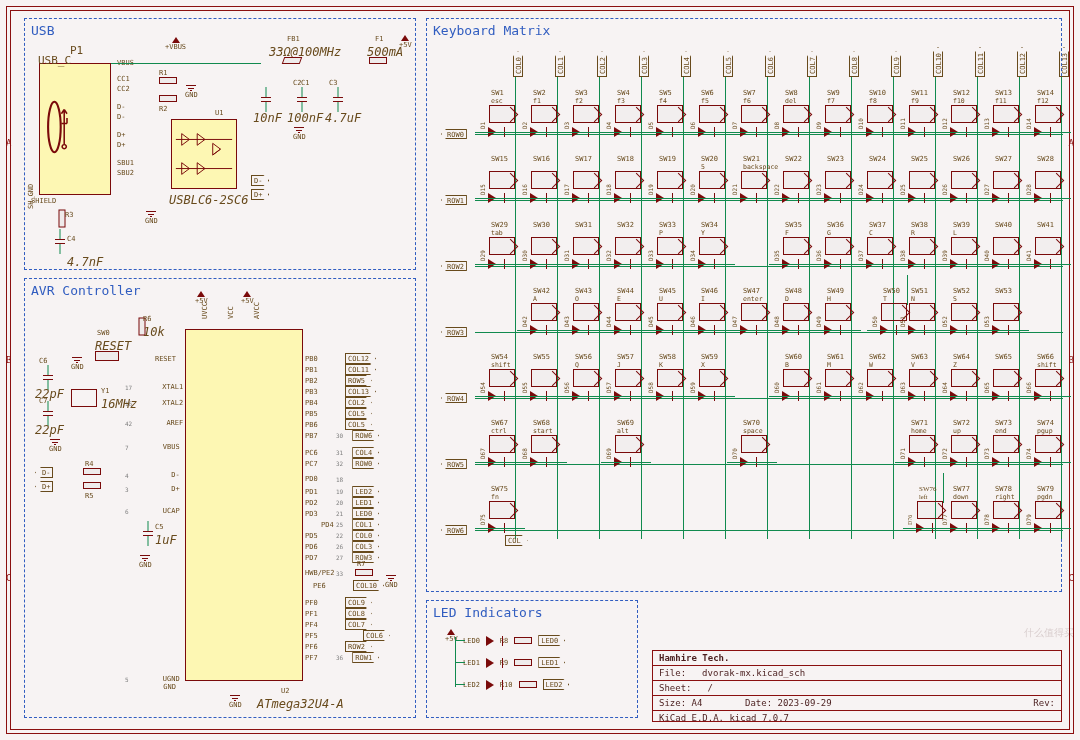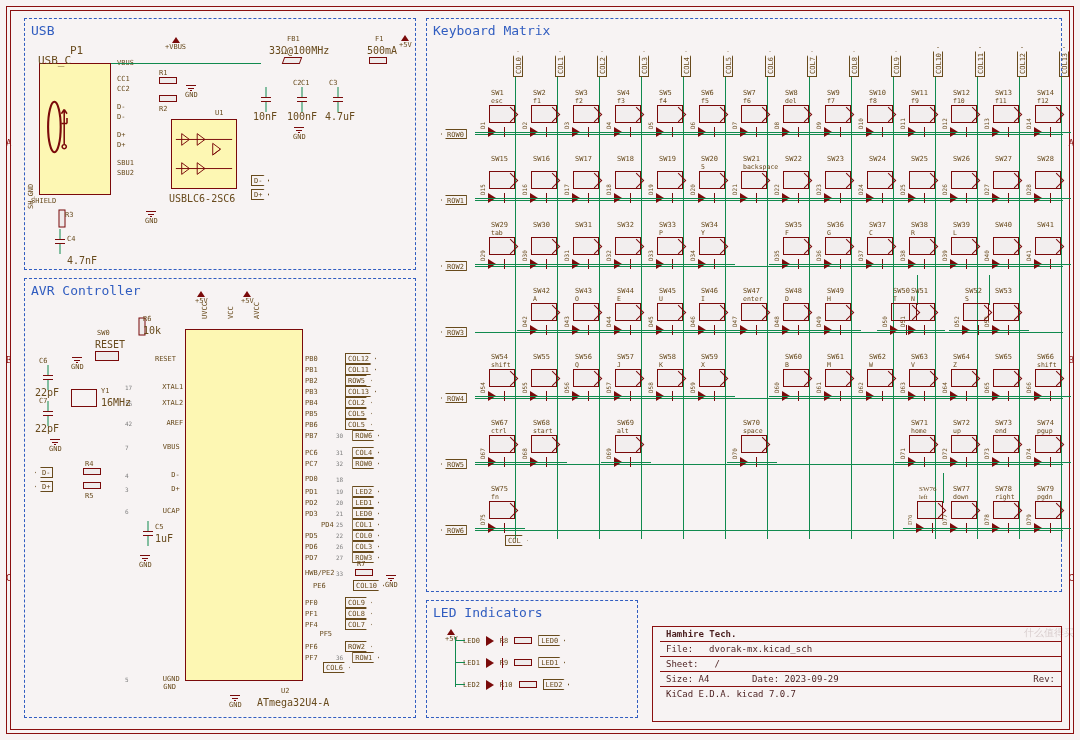--- a/index.html
+++ b/index.html
@@ -71,21 +71,21 @@
     background:transparent; padding:0 6px 0 2px; height:11px; line-height:11px;
     border:1px solid var(--label-brown);
     clip-path: polygon(0 0, calc(100% - 6px) 0, 100% 50%, calc(100% - 6px) 100%, 0 100%);
   }
   .netlabel.left {
     clip-path: polygon(6px 0, 100% 0, 100% 100%, 6px 100%, 0 50%);
     padding:0 2px 0 6px;
   }
 
   .refdes { position:absolute; font-size:7px; color:var(--label-brown); }
-  .val    { position:absolute; font-size:10px; color:var(--label-brown); }
+  .val    { position:absolute; font-size:12px; color:var(--label-brown);font-style:italic; }
 
   
   .cap { position:absolute; width:10px; height:14px; }
   .cap::before,.cap::after{content:"";position:absolute;left:0;right:0;height:1px;background:var(--ic-outline);}
   .cap::before{top:4px;} .cap::after{top:8px;}
   .cap .lead{position:absolute;left:50%;width:1px;background:var(--wire-green);transform:translateX(-50%);}
   .cap .lead.t{top:-6px;height:10px;} .cap .lead.b{top:9px;height:10px;}
 
   .res { position:absolute; width:18px; height:7px; border:1px solid var(--ic-outline); background:rgba(0,0,0,0.03);}
 
@@ -114,22 +114,22 @@
     position:absolute; top:38px; left:3px; width:0;height:0;
     border-top:5px solid transparent;border-bottom:5px solid transparent;border-left:8px solid var(--ic-outline);
   }
   .sw-diode::after{content:"";position:absolute;left:8px;top:-5px;width:1px;height:10px;background:var(--ic-outline);}
   .sw-dref{position:absolute;top:40px;left:-6px;font-size:6px;color:var(--label-brown);transform:rotate(-90deg);transform-origin:left top;}
   .sw-wire-v{position:absolute;left:30px;top:-12px;width:1px;height:30px;background:var(--wire-green);}
   .sw-wire-h{position:absolute;left:-10px;top:43px;height:1px;width:50px;background:var(--wire-green);}
 
   
   .title-block {
-    position:absolute; right:0; bottom:0; width:410px; height:96px;
-    border:1.2px solid var(--border-red); font-size:9px; color:var(--page-text);padding-left:7px;
+    position:absolute; right:0; bottom:0; width:410px; height:72px;
+    border:1.2px solid var(--border-red); font-size:9px; color:var(--page-text);
   }
   .title-block .row { border-top:0.8px solid var(--border-red); padding:2px 6px; display:flex; gap:16px; }
   .title-block .row:first-child{border-top:none;}
   .title-block .title-row { font-weight:bold; font-size:11px; }
   .title-block .split > span:first-child{flex:0 0 70px;}
   .watermark{position:absolute;right:6px;bottom:100px;opacity:0.18;font-size:10px;z-index:5;}
 
   
   .led-row{position:absolute;display:flex;align-items:center;gap:6px;}
   .led-tri{width:0;height:0;border-top:5px solid transparent;border-bottom:5px solid transparent;border-left:8px solid var(--ic-outline);position:relative;}
@@ -407,21 +407,21 @@
         <div style="position: absolute; left: 280px; top: 329px; display: flex; align-items: center; gap: 3px;">
           <span class="pin" style="position:static;width:28px;">PF1</span>
           <span class="pin-num"></span>
           <span class="netlabel" style="position:static;margin-left:6px;">COL8</span>
         </div>
         <div style="position: absolute; left: 280px; top: 340px; display: flex; align-items: center; gap: 3px;">
           <span class="pin" style="position:static;width:28px;">PF4</span>
           <span class="pin-num"></span>
           <span class="netlabel" style="position:static;margin-left:6px;">COL7</span>
         </div>
-        <div style="position: absolute; left: 292px; top: 351px; display: flex; align-items: center; gap: 12px; flex-direction: column;">
+        <div style="position: absolute; left: 280px; top: 351px; display: flex; align-items: center; gap: 12px;">
           <span class="pin" style="position:static;width:28px;">PF5</span>
           <span class="pin-num"></span>
           <span class="netlabel" style="position:static;margin-left:6px;">COL6</span>
         </div>
         <div style="position: absolute; left: 280px; top: 362px; display: flex; align-items: center; gap: 3px;">
           <span class="pin" style="position:static;width:28px;">PF6</span>
           <span class="pin-num"></span>
           <span class="netlabel" style="position:static;margin-left:6px;">ROW2</span>
         </div>
         <div style="position: absolute; left: 280px; top: 373px; display: flex; align-items: center; gap: 3px;">
@@ -951,39 +951,39 @@
         </div>
         <div class="sw-cell" style="left: 380px; top: 234px;">
           <div class="sw-wire-v"></div>
           <span class="sw-ref">SW49</span>
           <span class="sw-name">H</span>
           <div class="sw-sym"></div>
           <span class="sw-dref">D49</span>
           <div class="sw-diode"></div>
           <div class="sw-wire-h"></div>
         </div>
-        <div class="sw-cell" style="left: 446px; top: 234px; text-align: center;">
+        <div class="sw-cell" style="left: 436px; top: 234px; text-align: center;">
           <div class="sw-wire-v"></div>
           <span class="sw-ref">SW50</span>
           <span class="sw-name">T</span>
           <div class="sw-sym"></div>
           <span class="sw-dref">D50</span>
           <div class="sw-diode"></div>
           <div class="sw-wire-h"></div>
         </div>
         <div class="sw-cell" style="left: 464px; top: 234px;">
           <div class="sw-wire-v"></div>
           <span class="sw-ref">SW51</span>
           <span class="sw-name">N</span>
           <div class="sw-sym"></div>
           <span class="sw-dref">D51</span>
           <div class="sw-diode"></div>
           <div class="sw-wire-h"></div>
         </div>
-        <div class="sw-cell" style="left: 506px; top: 234px; margin-left: 12px;">
+        <div class="sw-cell" style="left: 506px; top: 234px;">
           <div class="sw-wire-v"></div>
           <span class="sw-ref">SW52</span>
           <span class="sw-name">S</span>
           <div class="sw-sym"></div>
           <span class="sw-dref">D52</span>
           <div class="sw-diode"></div>
           <div class="sw-wire-h"></div>
         </div>
         <div class="sw-cell" style="left: 548px; top: 234px;">
           <div class="sw-wire-v"></div>

